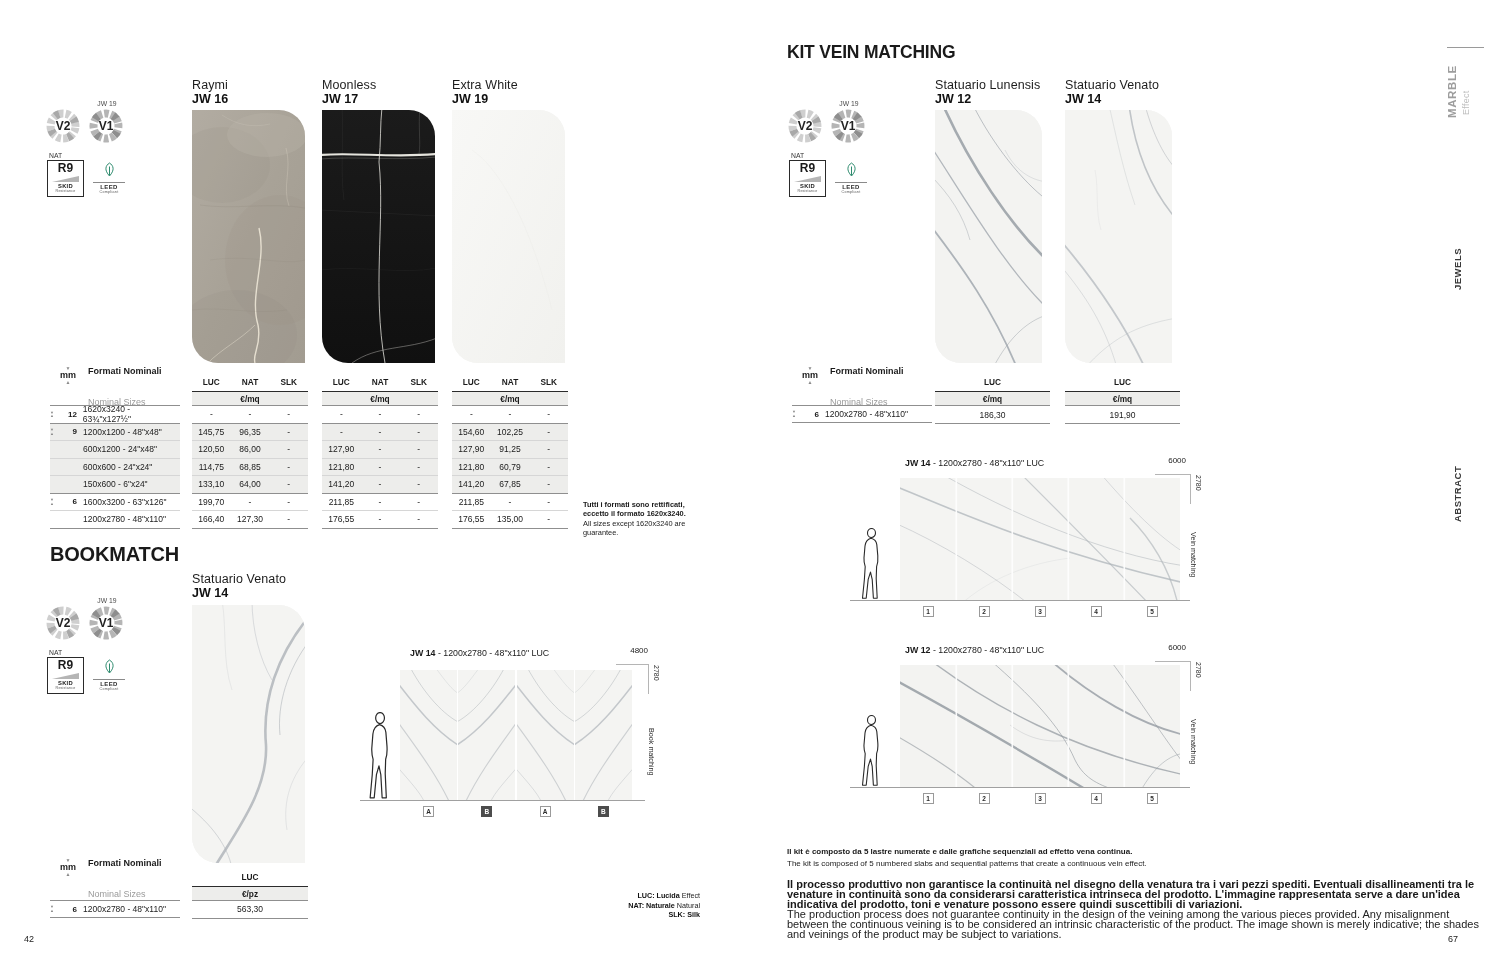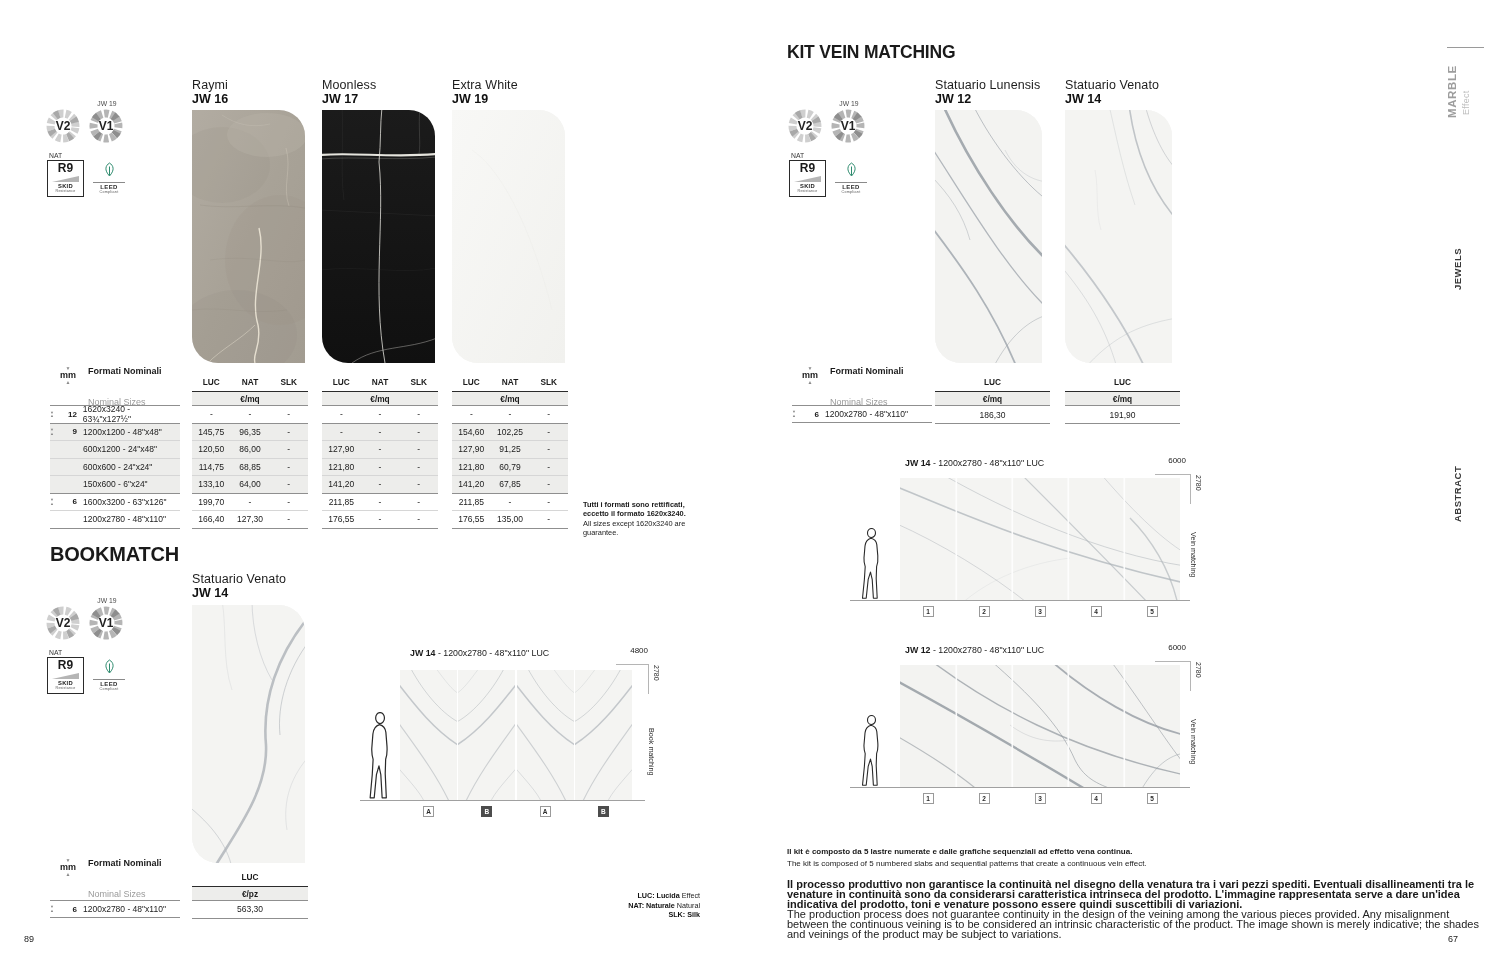--- a/index.html
+++ b/index.html
@@ -566,21 +566,21 @@
         </div>
       </div>
   </div>
 
   <div class="legend" style="left:560px;top:891px;width:140px">
     <div><b>LUC: Lucida</b><span> Effect</span></div>
     <div><b>NAT: Naturale</b><span> Natural</span></div>
     <div><b>SLK: Silk</b><span></span></div>
   </div>
 
-  <div class="pageno" style="left:24px;top:934px">89</div>
+  <div class="pageno" style="left:24px;top:934px">42</div>
 
   <div class="h-kit" style="left:787px;top:42px">KIT VEIN MATCHING</div>
   <div class="badge-cluster" style="left:787px;top:100px">
       <span class="jw-tag">JW 19</span>
     <div class="vring v2">
         <svg viewBox="0 0 34 34">
           <g fill="none">
     <circle cx="17" cy="17" r="12.5" stroke="#cfcfcf" stroke-width="8" stroke-dasharray="4.4 2.2" transform="rotate(8 17 17)"></circle>
     <circle cx="17" cy="17" r="12.5" stroke="#a9a9a9" stroke-width="8" stroke-dasharray="4.4 15.6" transform="rotate(48 17 17)"></circle>
     <circle cx="17" cy="17" r="8" fill="#fff"></circle>

